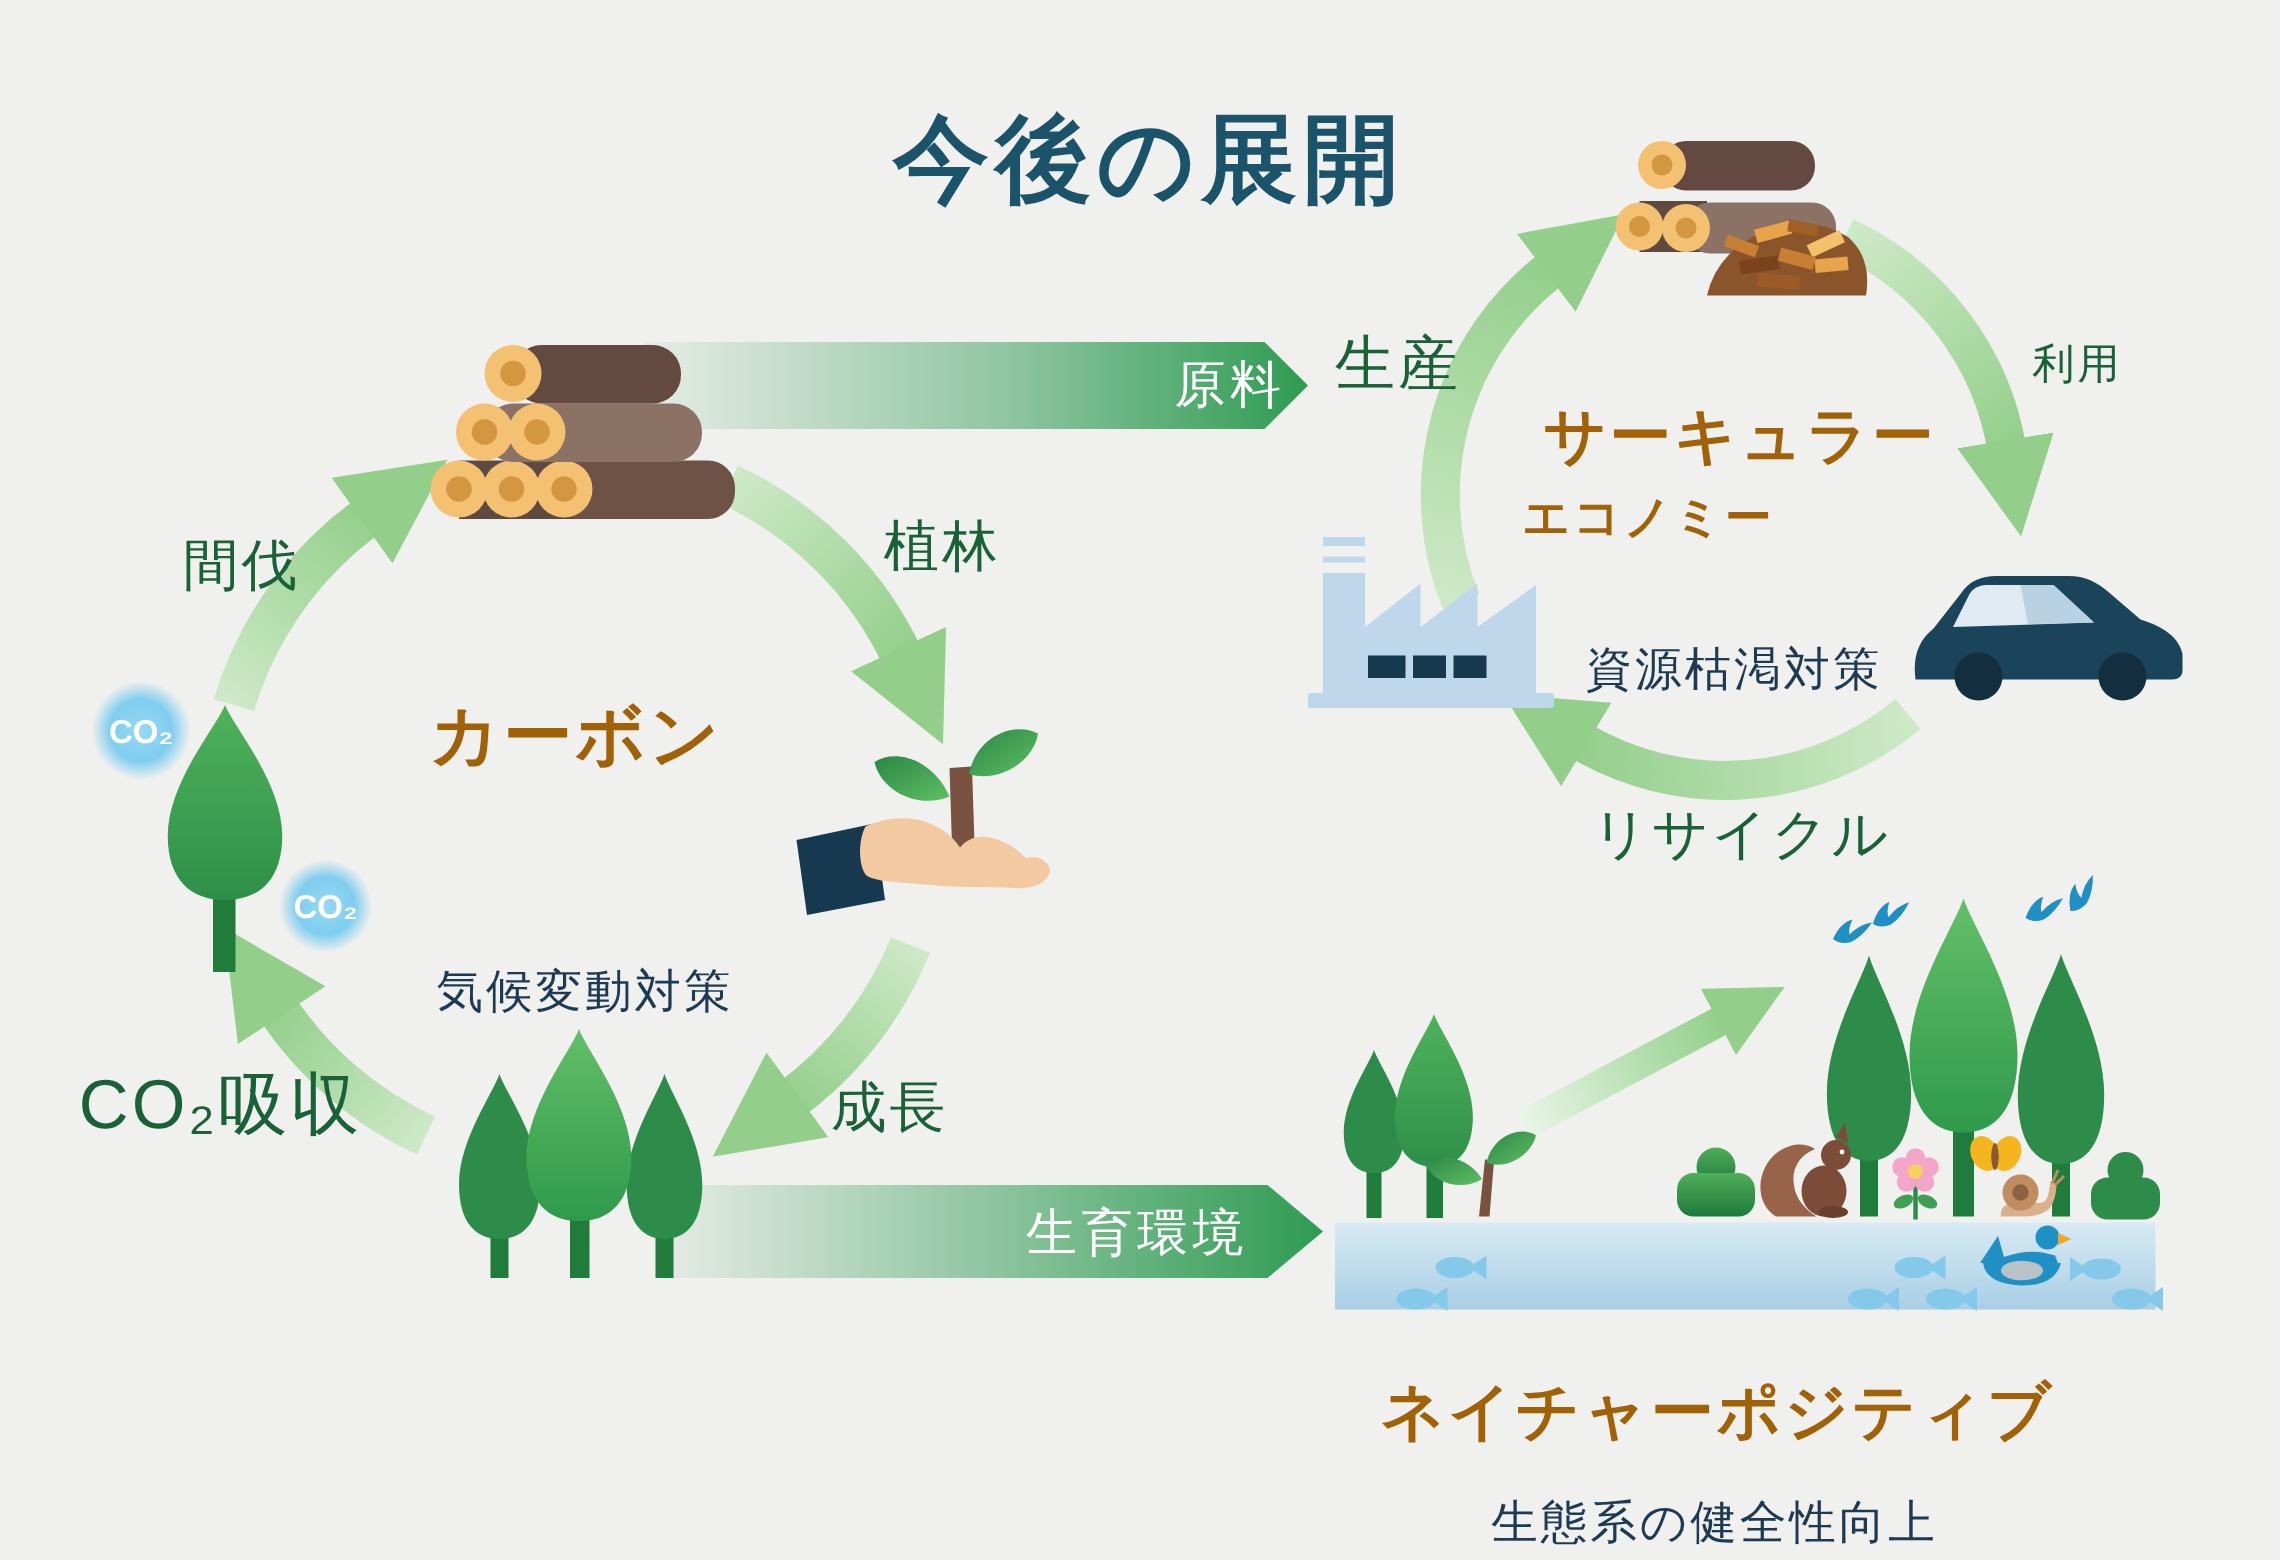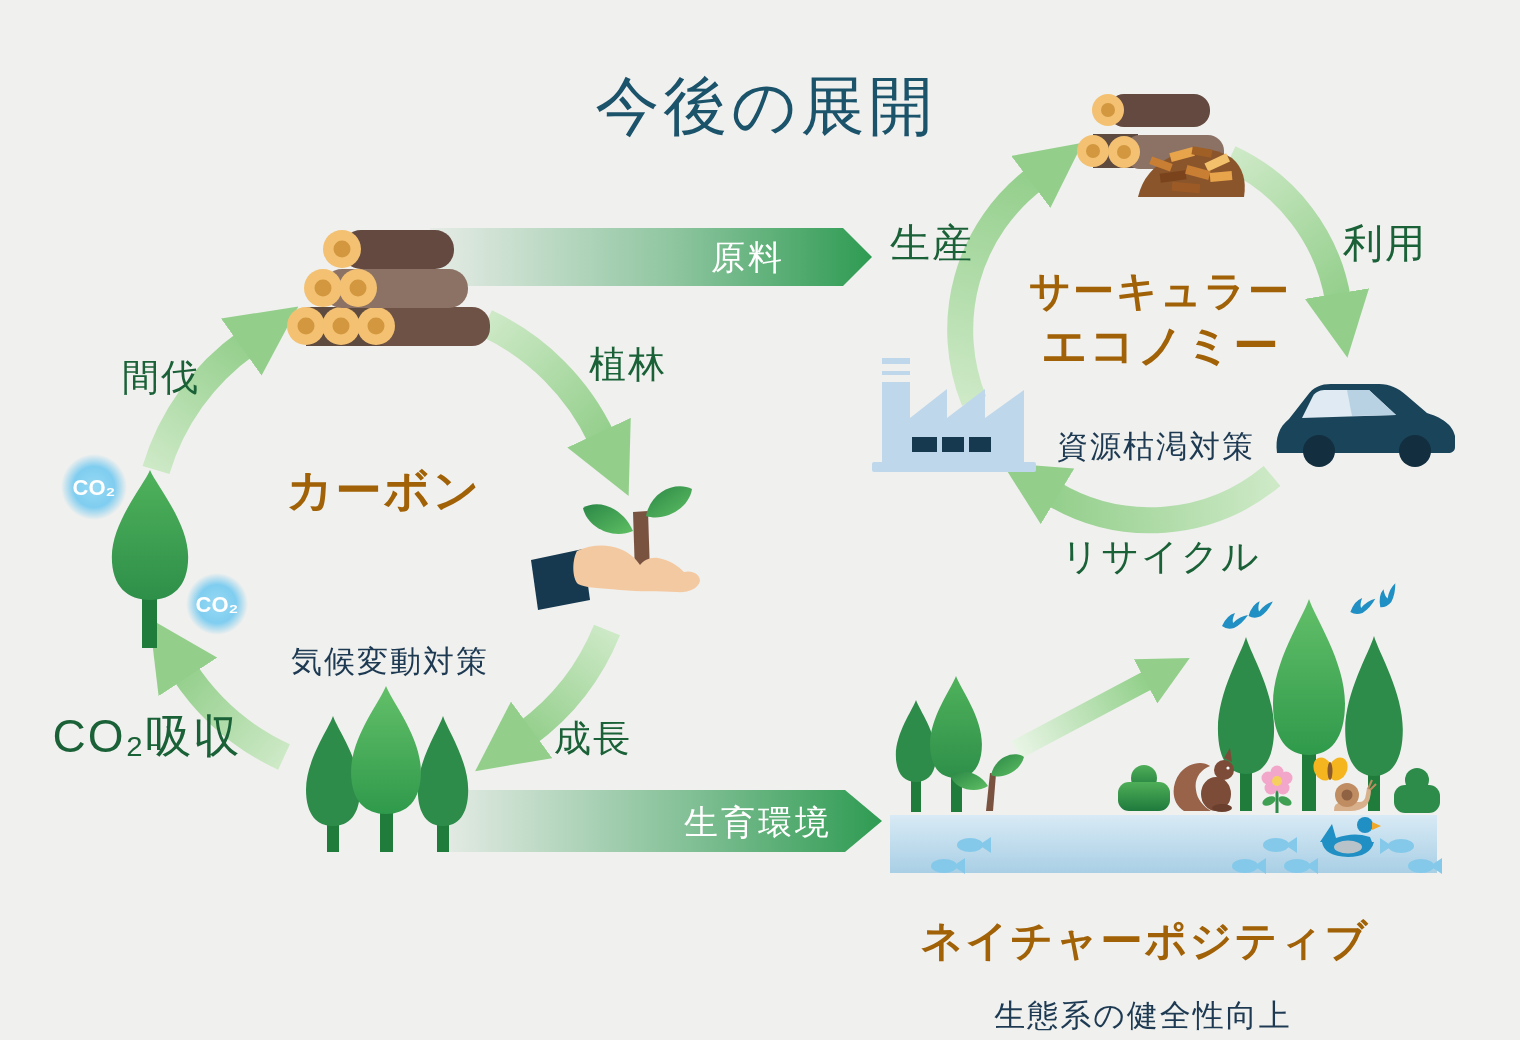--- a/index.html
+++ b/index.html
@@ -1,20 +1,20 @@
 <!DOCTYPE html>
 <html><head>
 <meta charset="utf-8">
 <style>
   html,body{margin:0;padding:0;background:#f0f0ee;}
   .stage{position:relative;width:1520px;height:1040px;background:#f0f0ee;overflow:hidden;
          font-family:"Liberation Sans","DejaVu Sans",sans-serif;}
   .stage svg{position:absolute;inset:0;}
   .t{position:absolute;transform:translate(-50%,-50%);white-space:nowrap;line-height:1;}
-  .title{font-size:64px;font-weight:400;color:#1b536b;letter-spacing:4px;}
+  .title{font-size:64px;font-weight:700;color:#1b536b;letter-spacing:4px;}
   .heading{font-weight:700;color:#a16207;letter-spacing:2px;}
   .sub{font-size:31px;font-weight:500;color:#1d3a52;letter-spacing:2px;margin-top:44px;}
   .lab{font-size:37px;font-weight:500;color:#1a6137;letter-spacing:2px;}
   .ban{font-size:34px;font-weight:500;color:#ffffff;letter-spacing:3px;}
 </style>
 </head>
 <body>
 
 <div class="stage">
 
@@ -296,26 +296,26 @@
 
 <div class="t heading" style="left:384px;top:490px;font-size:46px;">カーボン</div>
 <div class="t sub" style="left:390px;top:617px;">気候変動対策</div>
 
 <div class="t lab" style="left:161px;top:377px;">間伐</div>
 <div class="t lab" style="left:628px;top:364px;">植林</div>
 <div class="t lab" style="left:593px;top:738px;">成長</div>
 <div class="t lab" style="left:147px;top:736px;font-size:46px;">CO₂吸収</div>
 
 <div class="t heading" style="left:1160px;top:291px;font-size:41px;">サーキュラー</div>
-<div class="t heading" style="left:1161px;top:345px;font-size:45px;">エコノミー</div>
+<div class="t heading" style="left:1099px;top:345px;font-size:31px;">エコノミー</div>
 <div class="t sub" style="left:1156px;top:402px;">資源枯渇対策</div>
 
 <div class="t lab" style="left:932px;top:243px;font-size:40px;">生産</div>
-<div class="t lab" style="left:1385px;top:243px;font-size:40px;">利用</div>
+<div class="t lab" style="left:1385px;top:243px;font-size:28px;">利用</div>
 <div class="t lab" style="left:1161px;top:556px;">リサイクル</div>
 
-<div class="t ban" style="left:748px;top:257px;text-align:right;">原料</div>
+<div class="t ban" style="left:820px;top:257px;text-align:right;">原料</div>
 <div class="t ban" style="left:758px;top:822px;">生育環境</div>
 
 <div class="t heading" style="left:1145px;top:913px;font-size:42px;margin-top:28px;">ネイチャーポジティブ</div>
 <div class="t sub" style="left:1143px;top:971px;">生態系の健全性向上</div>
 
 </div>
 
 </body></html>

